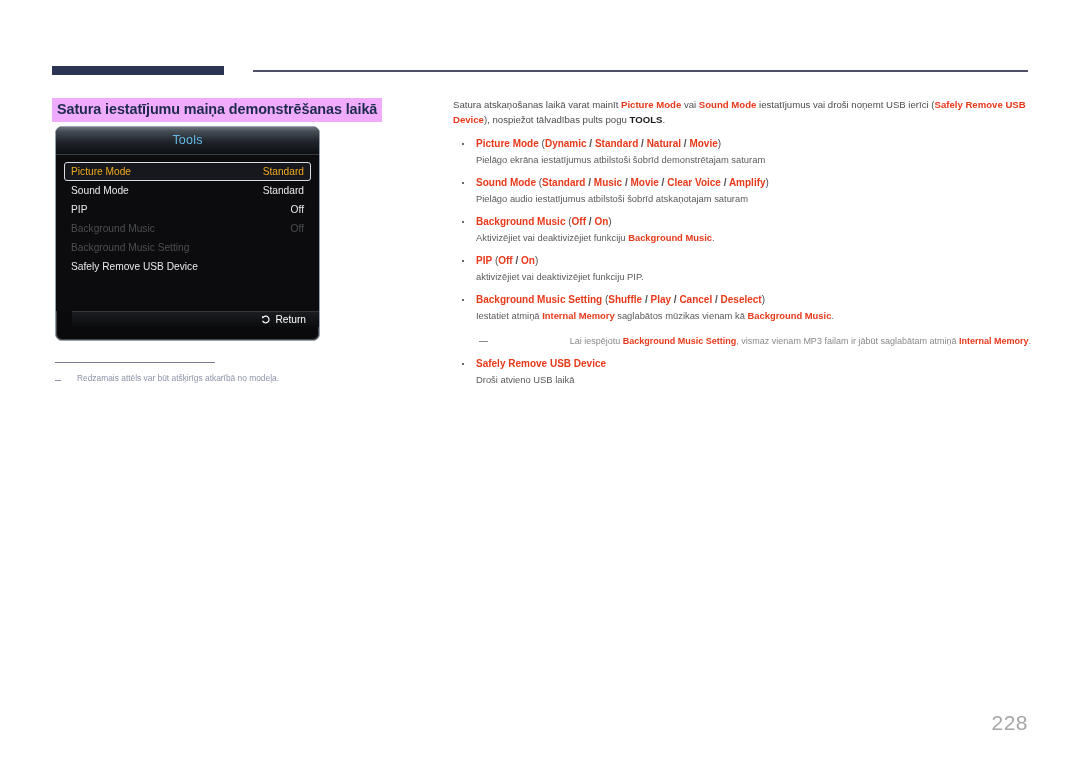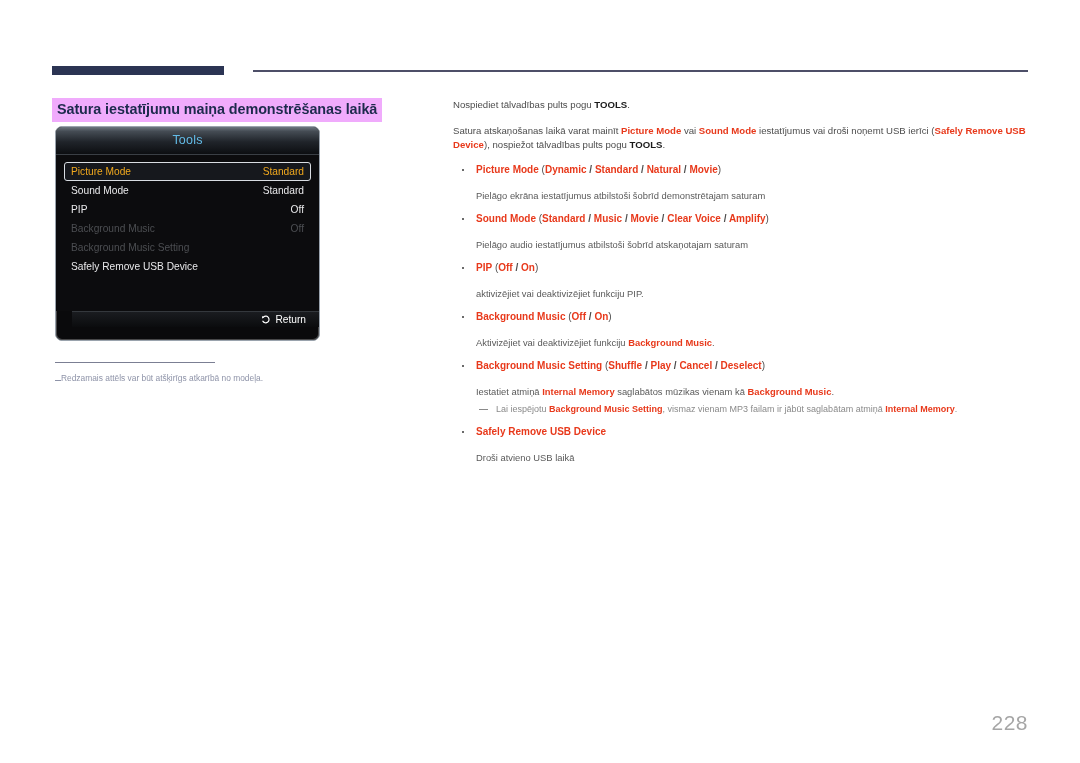--- a/index.html
+++ b/index.html
@@ -151,21 +151,21 @@
   }
   .foot-note {
     position: absolute;
     left: 55px;
     top: 372px;
     width: 380px;
     font-size: 8.4px;
     line-height: 12px;
     color: #8e93a8;
     display: flex;
-    gap: 0;
+    gap: 16px;
     align-items: flex-end;
   }
   .foot-dash {
     display: inline-block;
     width: 6px;
     height: 1px;
     background: #8e93a8;
     position: relative;
     top: -3px;
     flex: 0 0 auto;
@@ -215,29 +215,30 @@
     line-height: 14px;
     color: #e8391b;
     font-weight: bold;
   }
   .b-title .sep { color: #4d4d4d; font-weight: bold; }
   .b-title .paren { color: #4d4d4d; font-weight: normal; }
   .b-desc {
     font-size: 9.4px;
     line-height: 14px;
     color: #5a5a5a;
-    margin-top: 12px;
+    margin-top: 2px;
   }
   .subnote {
     position: relative;
     padding-left: 20px;
-    margin: 4px 0 9px 0;
+    margin: 12px 0 9px 0;
     font-size: 9px;
     line-height: 13px;
     color: #8a8a8a;
+    text-align: right;
   }
   .subnote::before {
     content: "";
     position: absolute;
     left: 3px;
     top: 6px;
     width: 9px;
     height: 1.4px;
     background: #8a8a8a;
   }
@@ -312,23 +313,20 @@
 </div>
 
 <div class="foot-rule"></div>
 <div class="foot-note">
   <span class="foot-dash"></span>
   <span>Redzamais attēls var būt atšķirīgs atkarībā no modeļa.</span>
 </div>
 
 <div class="right-col">
 
-  <p class="para first">
-    <span>Nospiediet tālvadības pults pogu </span><span class="kb">TOOLS</span><span>.</span>
-  </p>
 
   <p class="para">
     <span>Satura atskaņošanas laikā varat mainīt </span><span class="kw">Picture Mode</span><span> vai </span><span class="kw">Sound Mode</span><span> iestatījumus vai droši noņemt USB ierīci (</span><span class="kw">Safely Remove USB Device</span><span>), nospiežot tālvadības pults pogu </span><span class="kb">TOOLS</span><span>.</span>
   </p>
 
   <ul class="bullets">
 
     <li>
       <div class="b-title">
         <span>Picture Mode</span><span class="paren"> (</span><span>Dynamic</span><span class="sep"> / </span><span>Standard</span><span class="sep"> / </span><span>Natural</span><span class="sep"> / </span><span>Movie</span><span class="paren">)</span>
@@ -338,36 +336,36 @@
 
     <li>
       <div class="b-title">
         <span>Sound Mode</span><span class="paren"> (</span><span>Standard</span><span class="sep"> / </span><span>Music</span><span class="sep"> / </span><span>Movie</span><span class="sep"> / </span><span>Clear Voice</span><span class="sep"> / </span><span>Amplify</span><span class="paren">)</span>
       </div>
       <div class="b-desc">Pielāgo audio iestatījumus atbilstoši šobrīd atskaņotajam saturam</div>
     </li>
 
     <li>
       <div class="b-title">
-        <span>PIP</span><span class="paren"> (</span><span>Off</span><span class="sep"> / </span><span>On</span><span class="paren">)</span>
-      </div>
-      <div class="b-desc">aktivizējiet vai deaktivizējiet funkciju PIP.</div>
-    </li>
-
-    <li>
-      <div class="b-title">
         <span>Background Music</span><span class="paren"> (</span><span>Off</span><span class="sep"> / </span><span>On</span><span class="paren">)</span>
       </div>
       <div class="b-desc">
         <span>Aktivizējiet vai deaktivizējiet funkciju </span><span class="kw">Background Music</span><span>.</span>
       </div>
     </li>
 
     <li>
       <div class="b-title">
+        <span>PIP</span><span class="paren"> (</span><span>Off</span><span class="sep"> / </span><span>On</span><span class="paren">)</span>
+      </div>
+      <div class="b-desc">aktivizējiet vai deaktivizējiet funkciju PIP.</div>
+    </li>
+
+    <li>
+      <div class="b-title">
         <span>Background Music Setting</span><span class="paren"> (</span><span>Shuffle</span><span class="sep"> / </span><span>Play</span><span class="sep"> / </span><span>Cancel</span><span class="sep"> / </span><span>Deselect</span><span class="paren">)</span>
       </div>
       <div class="b-desc">
         <span>Iestatiet atmiņā </span><span class="kw">Internal Memory</span><span> saglabātos mūzikas vienam kā </span><span class="kw">Background Music</span><span>.</span>
       </div>
 
       <div class="subnote">
         <span>Lai iespējotu </span><span class="kw">Background Music Setting</span><span>, vismaz vienam MP3 failam ir jābūt saglabātam atmiņā </span><span class="kw">Internal Memory</span><span>.</span>
       </div>
     </li>

